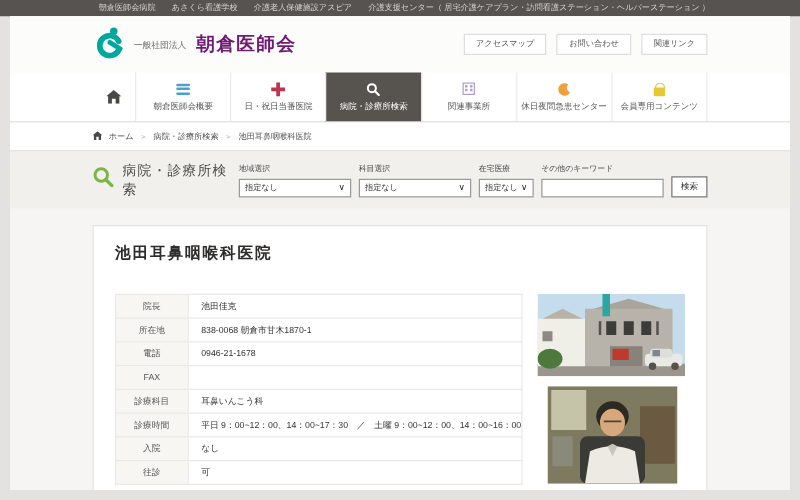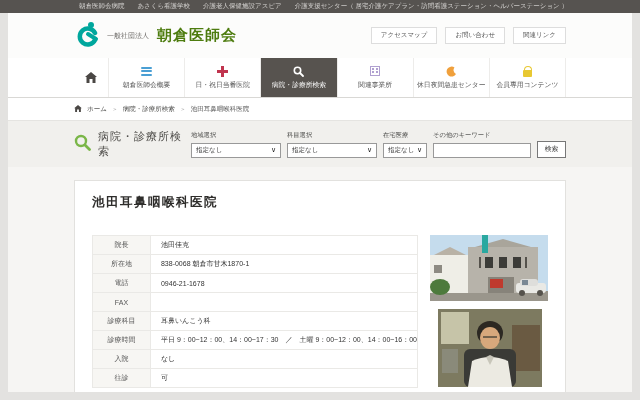--- a/index.html
+++ b/index.html
@@ -13,21 +13,21 @@
 
   
   .window { margin:0 8px; height:379px; background:#fbfbfa; }
   .container { width:492px; margin:0 auto; }
 
   
   .header { height:45px; background:#fcfcfb; }
   .header .container { display:flex; align-items:center; justify-content:space-between; height:100%; }
   .brand { display:flex; align-items:center; gap:6px; }
   .brand .org-type { font-size:7px; color:#6b6966; margin-right:2px; }
-  .brand .org-name { font-size:15px; font-weight:bold; color:#4d7c0f; letter-spacing:1px; }
+  .brand .org-name { font-size:15px; font-weight:bold; color:#701a75; letter-spacing:1px; }
   .util { display:flex; gap:8px; }
   .util .ubtn { background:#fff; border:1px solid #ddd; color:#555; font-size:6.5px;
     padding:3px 9px; cursor:pointer; white-space:nowrap; }
 
   
   .nav { height:40px; background:#fff; border-bottom:1px solid #d9d8d5; }
   .nav .container { display:flex; height:100%; }
   .nav-item { flex:1; display:flex; flex-direction:column; align-items:center;
     justify-content:center; gap:3px; border-left:1px solid #edecea; cursor:pointer;
     font-size:6.8px; color:#555; white-space:nowrap; }

